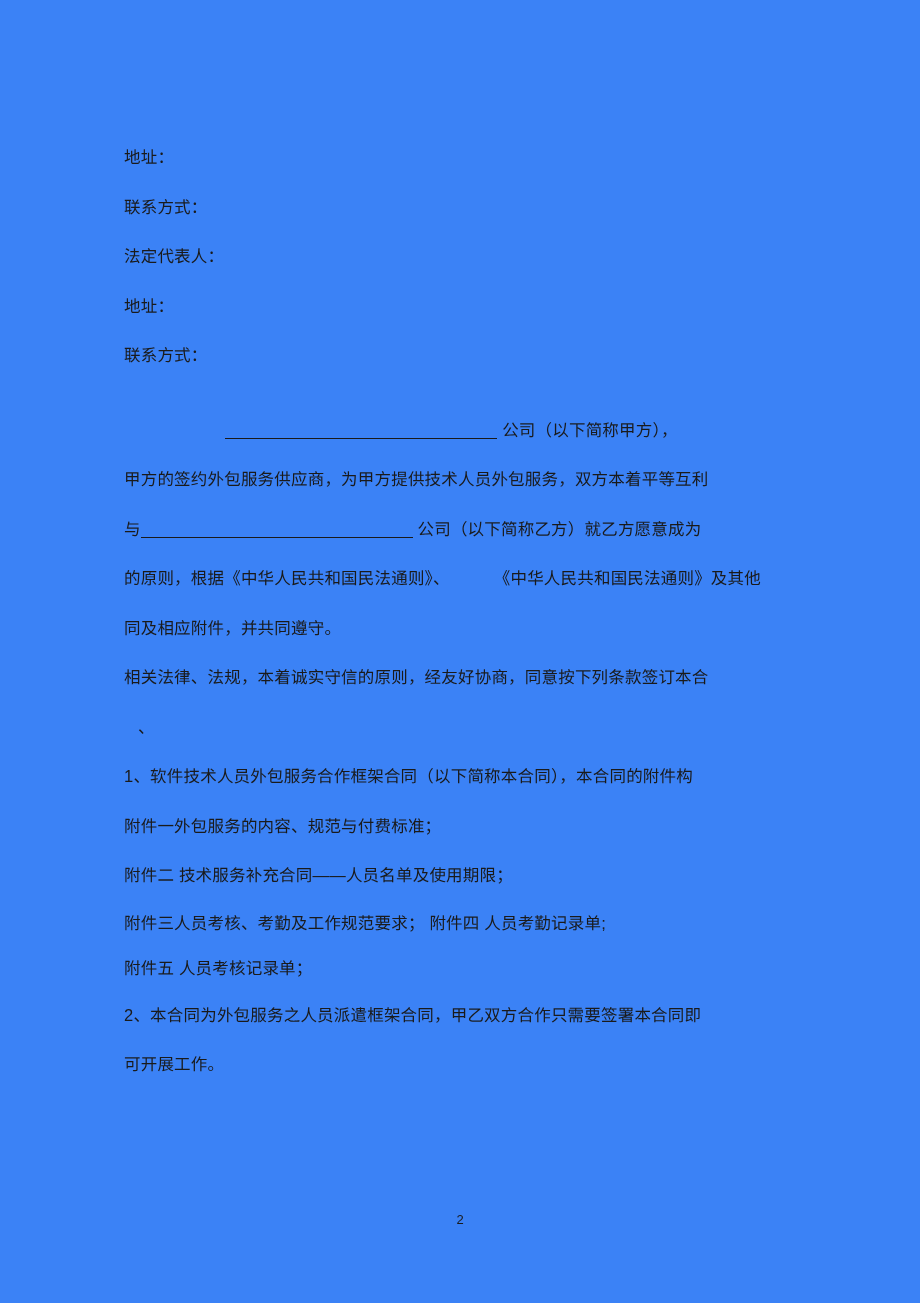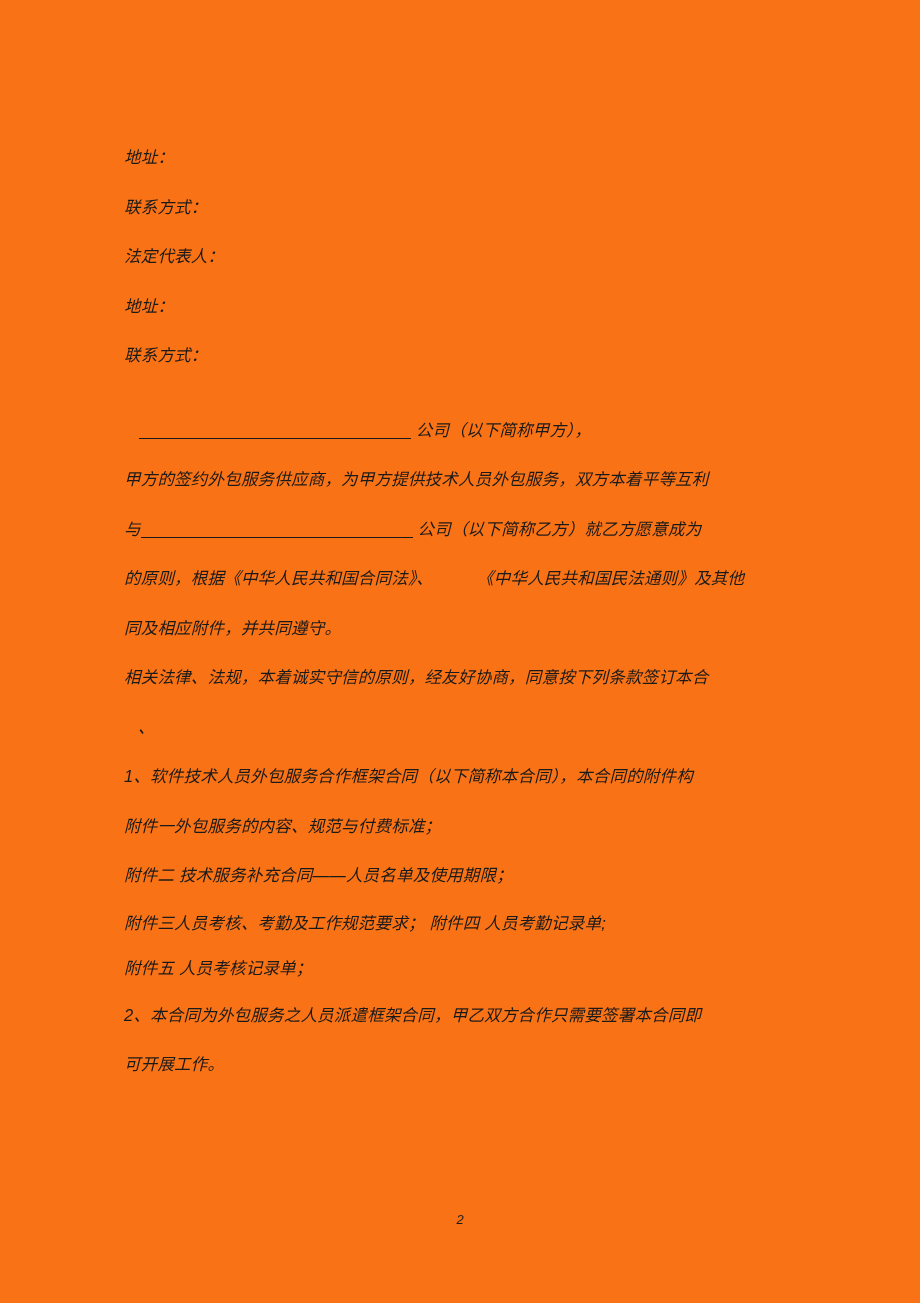--- a/index.html
+++ b/index.html
@@ -13,23 +13,22 @@
     height: 1303px;
     position: relative;
     font-family: "Liberation Sans", "DejaVu Sans", sans-serif;
     color: #1a1a1a;
     overflow: hidden;
   }
 
   .page {
     position: absolute;
     inset: 0;
-    background: #f97316;
+    background: #3b82f6;
     padding: 16px;
-    font-style: italic;
   }
 
   .doc-body {
     position: absolute;
     left: 124px;
     top: 133px;
     width: 640px;
   }
 
   
@@ -50,20 +49,21 @@
 
   
   .ln.spacer {
     height: 25px;
     line-height: 25px;
   }
 
   
   .ln.indent {
     padding-left: 15px;
+    text-align: center;
   }
 
   
   .ln.mark {
     padding-left: 14px;
   }
 
   .blank {
     text-decoration: none;
     border-bottom: 1px solid #1a1a1a;
@@ -105,21 +105,21 @@
     <p class="ln spacer"></p>
 
     <div>
 
       <p class="ln indent"><span class="blank b1"></span><span> 公司（以下简称甲方），</span></p>
 
       <p class="ln">甲方的签约外包服务供应商，为甲方提供技术人员外包服务，双方本着平等互利</p>
 
       <p class="ln"><span>与</span><span class="blank b2"></span><span> 公司（以下简称乙方）就乙方愿意成为</span></p>
 
-      <p class="ln"><span>的原则，根据《中华人民共和国合同法》、</span><span class="gap-wide"></span><span>《中华人民共和国民法通则》及其他</span></p>
+      <p class="ln"><span>的原则，根据《中华人民共和国民法通则》、</span><span class="gap-wide"></span><span>《中华人民共和国民法通则》及其他</span></p>
 
       <p class="ln">同及相应附件，并共同遵守。</p>
       <p class="ln">相关法律、法规，本着诚实守信的原则，经友好协商，同意按下列条款签订本合</p>
     </div>
 
     <p class="ln mark">、</p>
 
     <div>
       <p class="ln">1、软件技术人员外包服务合作框架合同（以下简称本合同），本合同的附件构</p>
     </div>

